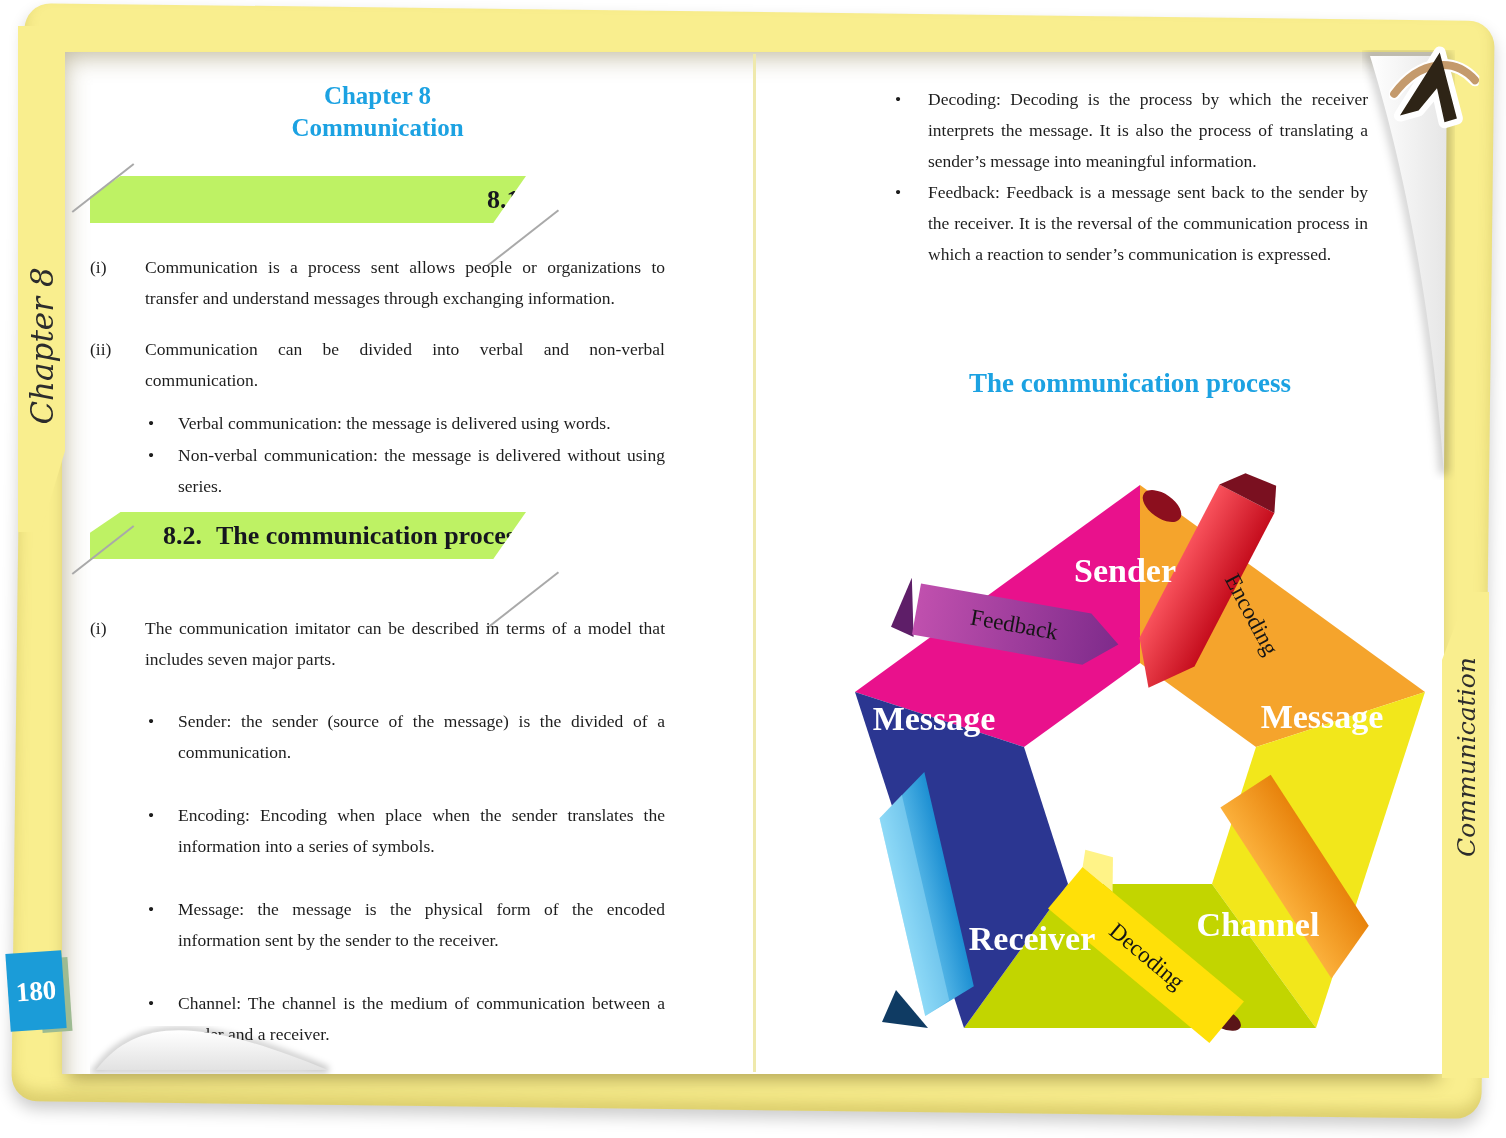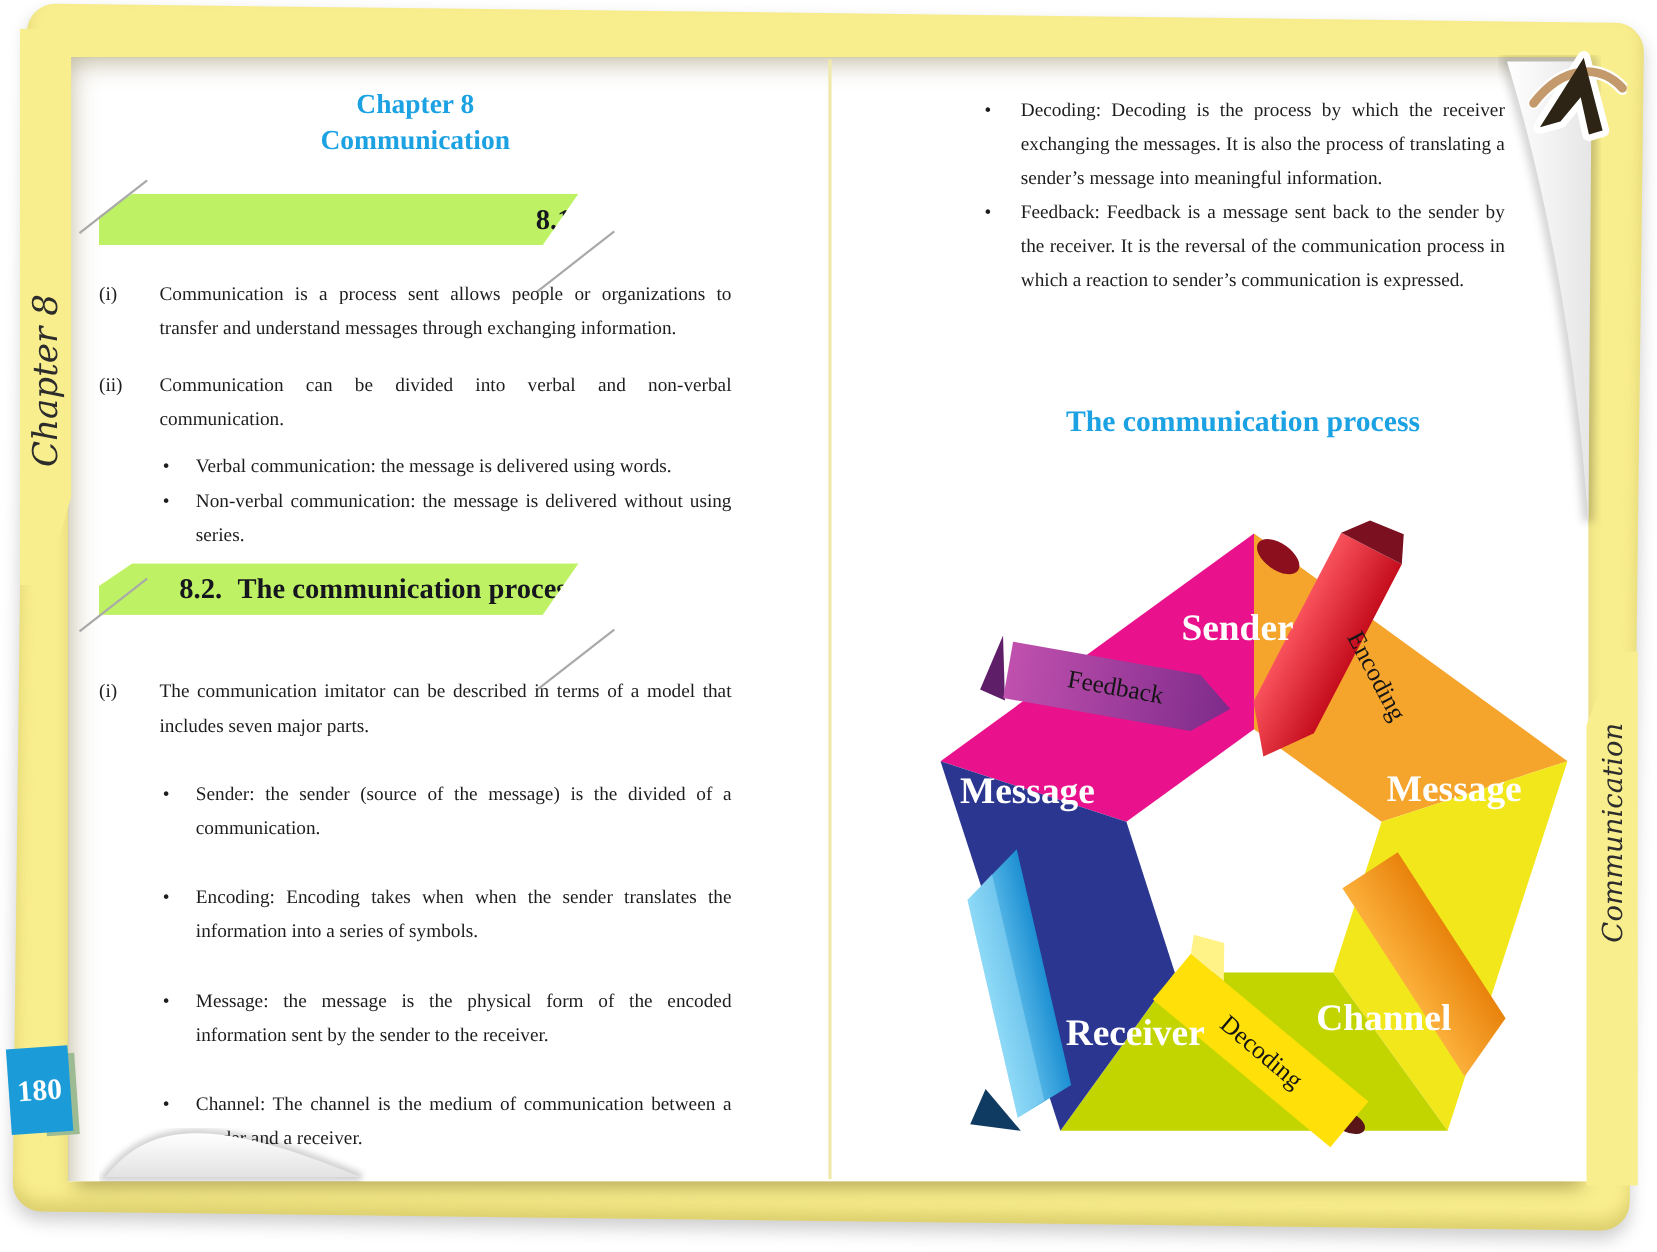--- a/index.html
+++ b/index.html
@@ -117,34 +117,34 @@
     <span class="plabel">(i)</span>
     <div class="ptext">The communication imitator can be described in terms of a model that includes seven major parts.</div>
   </div>
 
   <div class="para" style="left:148px;top:706px;width:517px">
     <span class="blabel">•</span>
     <div class="ptext">Sender: the sender (source of the message) is the divided of a communication.</div>
   </div>
   <div class="para" style="left:148px;top:800px;width:517px">
     <span class="blabel">•</span>
-    <div class="ptext">Encoding: Encoding takes when when the sender translates the information into a series of symbols.</div>
+    <div class="ptext">Encoding: Encoding when place when the sender translates the information into a series of symbols.</div>
   </div>
   <div class="para" style="left:148px;top:894px;width:517px">
     <span class="blabel">•</span>
     <div class="ptext">Message: the message is the physical form of the encoded information sent by the sender to the receiver.</div>
   </div>
   <div class="para" style="left:148px;top:988px;width:517px">
     <span class="blabel">•</span>
     <div class="ptext">Channel: The channel is the medium of communication between a sender and a receiver.</div>
   </div>
 
   <div class="para" style="left:895px;top:84px;width:473px">
     <span class="blabel" style="width:33px">•</span>
-    <div class="ptext">Decoding: Decoding is the process by which the receiver exchanging the messages. It is also the process of translating a sender’s message into meaningful information.</div>
+    <div class="ptext">Decoding: Decoding is the process by which the receiver interprets the message. It is also the process of translating a sender’s message into meaningful information.</div>
   </div>
   <div class="para" style="left:895px;top:177px;width:473px">
     <span class="blabel" style="width:33px">•</span>
     <div class="ptext">Feedback: Feedback is a message sent back to the sender by the receiver. It is the reversal of the communication process in which a reaction to sender’s communication is expressed.</div>
   </div>
 
   <div class="diagram-title">The communication process</div>
 
   <svg class="diagram" viewBox="0 0 660 640">
     <defs>

